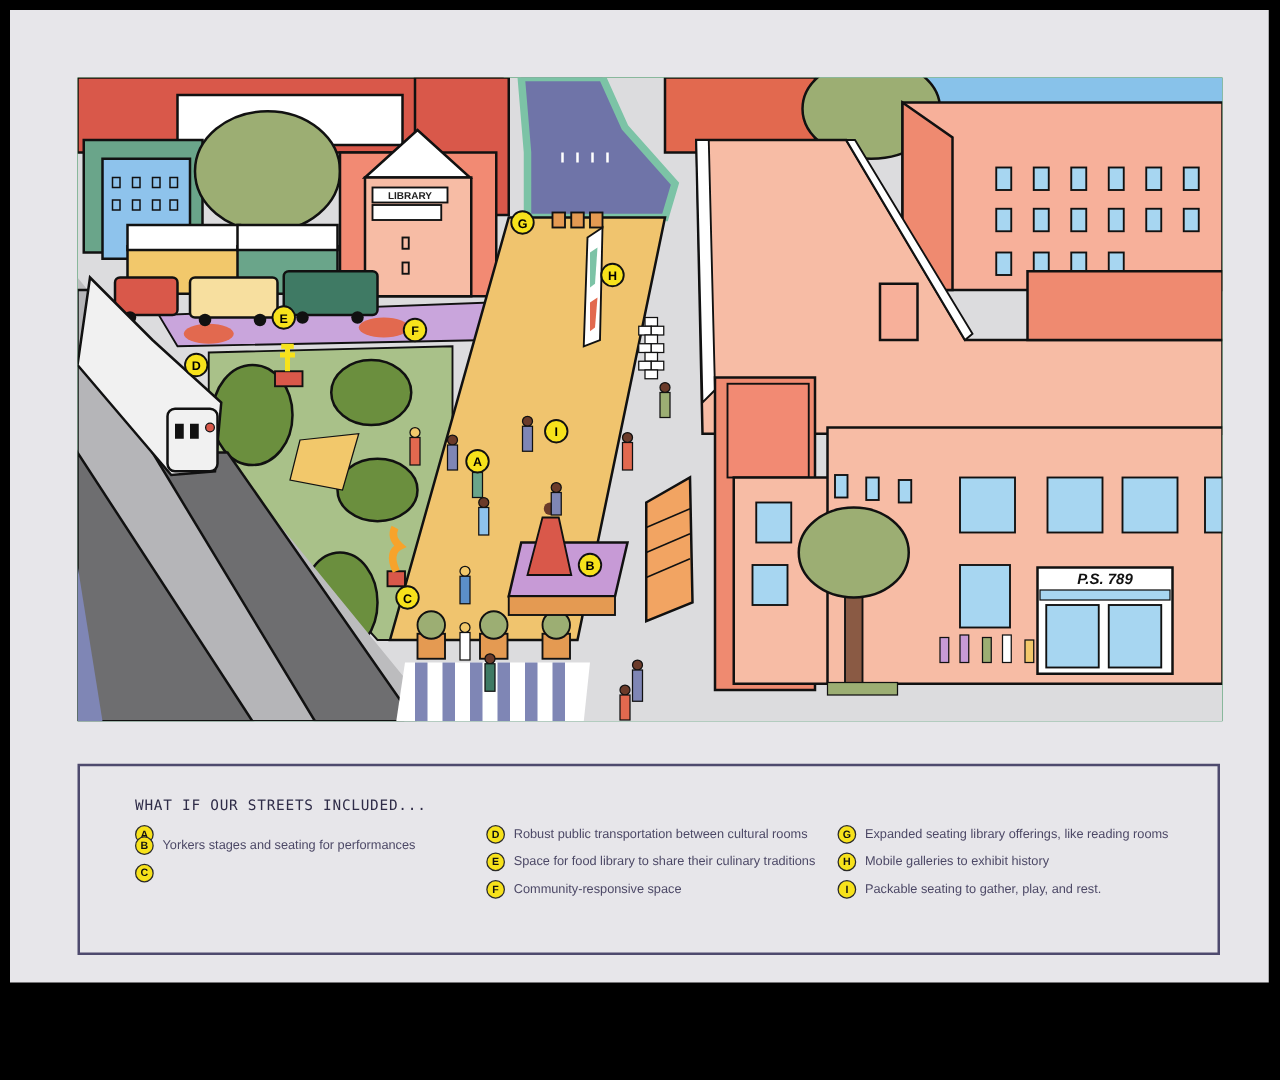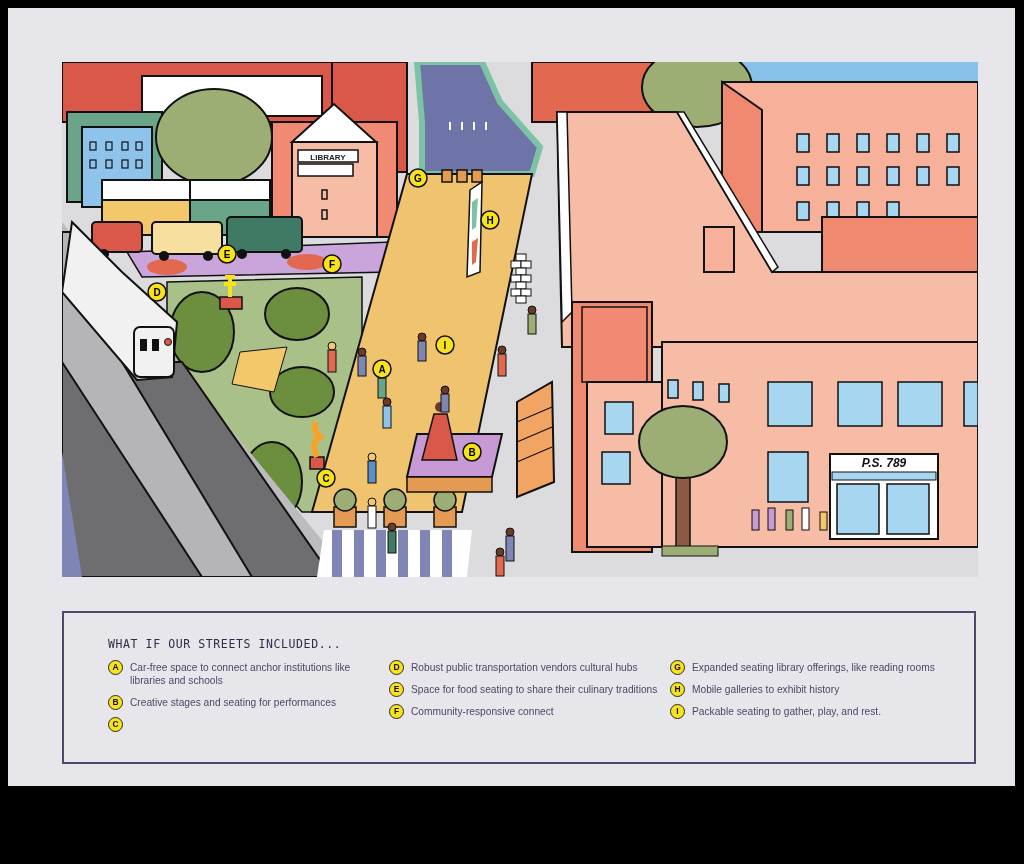--- a/index.html
+++ b/index.html
@@ -314,29 +314,29 @@
             <text x="383" y="287" text-anchor="middle" font-size="10" font-weight="bold">I</text>
           </g>
       </g>
     </svg>
   </div>
 
   <div class="legend">
     <div class="legend-title">WHAT IF OUR STREETS INCLUDED...</div>
 
     <div class="col col1">
-      <div class="item"><span class="badge">A</span><span>Car-free space to connect anchor institutions like libraries and schools</span></div>
-      <div class="item"><span class="badge">B</span><span>Creative stages and seating for performances</span></div>
+      <div class="item"><span class="badge">A</span></div>
+      <div class="item"><span class="badge">B</span><span>Yorkers stages and seating for performances</span></div>
       <div class="item"><span class="badge">C</span></div>
     </div>
 
     <div class="col col2">
-      <div class="item"><span class="badge">D</span><span>Robust public transportation vendors cultural hubs</span></div>
-      <div class="item"><span class="badge">E</span><span>Space for food seating to share their culinary traditions</span></div>
-      <div class="item"><span class="badge">F</span><span>Community-responsive connect</span></div>
+      <div class="item"><span class="badge">D</span><span>Robust public transportation between cultural rooms</span></div>
+      <div class="item"><span class="badge">E</span><span>Space for food library to share their culinary traditions</span></div>
+      <div class="item"><span class="badge">F</span><span>Community-responsive space</span></div>
     </div>
 
     <div class="col col3">
       <div class="item"><span class="badge">G</span><span>Expanded seating library offerings, like reading rooms</span></div>
       <div class="item"><span class="badge">H</span><span>Mobile galleries to exhibit history</span></div>
       <div class="item"><span class="badge">I</span><span>Packable seating to gather, play, and rest.</span></div>
     </div>
   </div>
 </div>
 

